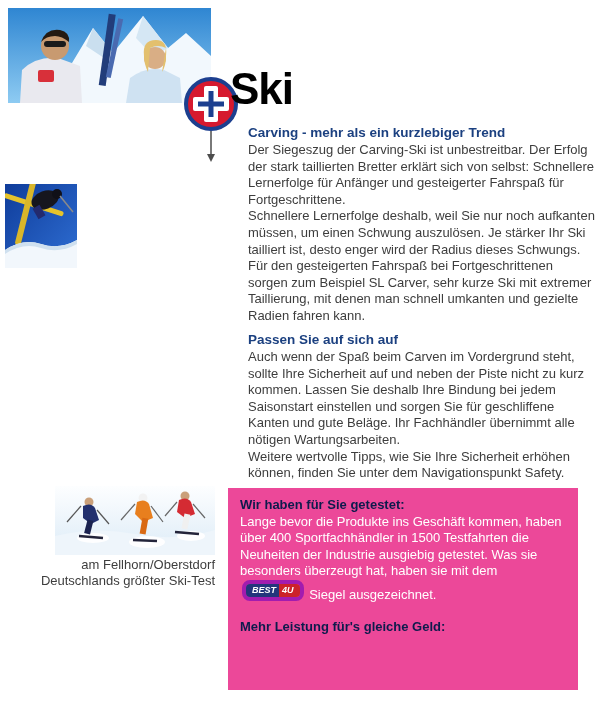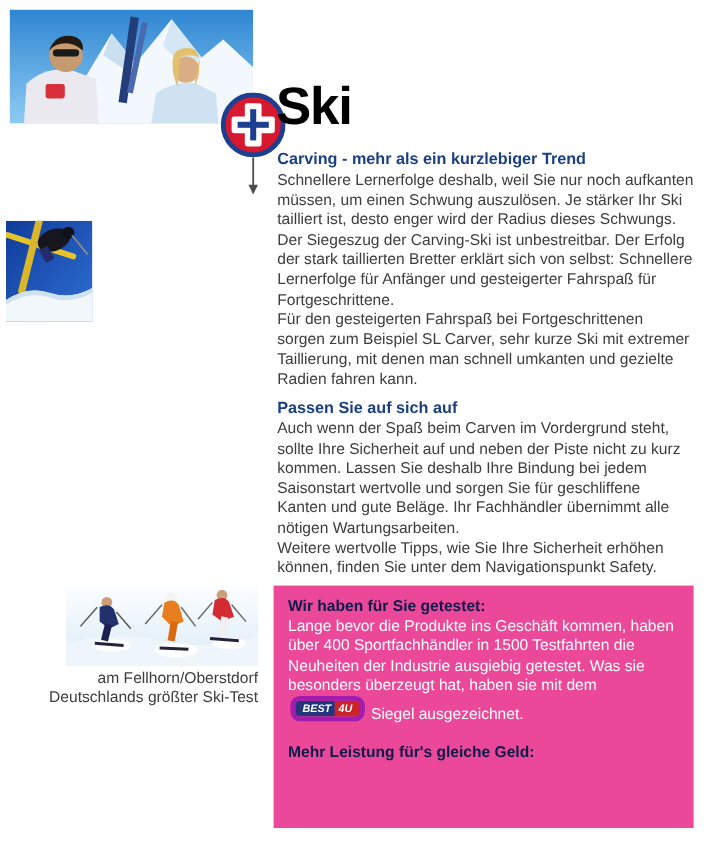--- a/index.html
+++ b/index.html
@@ -12,21 +12,21 @@
   .photo-top svg,.photo-jump svg,.photo-test svg{display:block;width:100%;height:100%;}
 
   .logo{position:absolute;left:184px;top:77px;width:54px;height:54px;}
   .logo svg{display:block;width:100%;height:100%;}
 
   .ski-title{position:absolute;left:230px;top:66px;font-size:44px;font-weight:bold;
              color:#000000;letter-spacing:-1px;line-height:46px;}
 
   .down-arrow{position:absolute;left:205px;top:131px;width:12px;height:32px;}
 
-  .section{position:absolute;left:231px;width:347px;color:#3d3d3d;font-size:13px;line-height:16.6px;}
+  .section{position:absolute;left:248px;width:347px;color:#3d3d3d;font-size:13px;line-height:16.6px;}
   .section-1{top:124px;}
   .section-2{top:331px;}
   .sec-heading{color:#1b4080;font-weight:bold;font-size:13.5px;line-height:17px;margin:0 0 1px 0;}
   .para{margin:0;}
 
   .caption{position:absolute;left:10px;top:557px;width:205px;text-align:right;
            color:#3d3d3d;font-size:13px;line-height:16px;}
 
   .info-box{position:absolute;left:228px;top:488px;width:350px;height:202px;
             background:#ec4899;box-sizing:border-box;padding:9px 12px;
@@ -85,22 +85,22 @@
 
   <div class="down-arrow">
     <svg viewBox="0 0 12 32" width="12" height="32">
       <line x1="6" y1="0" x2="6" y2="24" stroke="#4d4d4d" stroke-width="1.5"></line>
       <polygon points="2,23 10,23 6,31" fill="#4d4d4d"></polygon>
     </svg>
   </div>
 
   <div class="section section-1">
     <p class="sec-heading">Carving - mehr als ein kurzlebiger Trend</p>
+    <p class="para">Der Siegeszug der Carving-Ski ist unbestreitbar. Der Erfolg der stark taillierten Bretter erklärt sich von selbst: Schnellere Lernerfolge für Anfänger und gesteigerter Fahrspaß für Fortgeschrittene.</p>
     <p class="para">Schnellere Lernerfolge deshalb, weil Sie nur noch aufkanten müssen, um einen Schwung auszulösen. Je stärker Ihr Ski tailliert ist, desto enger wird der Radius dieses Schwungs.</p>
-    <p class="para">Der Siegeszug der Carving-Ski ist unbestreitbar. Der Erfolg der stark taillierten Bretter erklärt sich von selbst: Schnellere Lernerfolge für Anfänger und gesteigerter Fahrspaß für Fortgeschrittene.</p>
     <p class="para">Für den gesteigerten Fahrspaß bei Fortgeschrittenen sorgen zum Beispiel SL Carver, sehr kurze Ski mit extremer Taillierung, mit denen man schnell umkanten und gezielte Radien fahren kann.</p>
   </div>
 
   <div class="photo-jump">
     <svg viewBox="0 0 72 84" preserveAspectRatio="none">
       <defs>
         <linearGradient id="sky2" x1="0" y1="0" x2="1" y2="1">
           <stop offset="0" stop-color="#0f3c9a"></stop>
             <stop offset="1" stop-color="#2f6fd4"></stop>
         </linearGradient>
@@ -112,21 +112,21 @@
       <circle cx="52" cy="10" r="5" fill="#101018"></circle>
       <rect x="30" y="22" width="8" height="12" fill="#232a6e" transform="rotate(-30 34 28)"></rect>
       <line x1="55" y1="12" x2="68" y2="28" stroke="#8a8a8a" stroke-width="1.5"></line>
       <path d="M0,66 Q18,54 36,60 Q54,66 72,56 L72,84 L0,84 Z" fill="#f2f7fc"></path>
       <path d="M0,66 Q18,54 36,60 Q54,66 72,56 L72,60 Q54,70 36,64 Q18,58 0,70 Z" fill="#cfe0ef"></path>
     </svg>
   </div>
 
   <div class="section section-2">
     <p class="sec-heading">Passen Sie auf sich auf</p>
-    <p class="para">Auch wenn der Spaß beim Carven im Vordergrund steht, sollte Ihre Sicherheit auf und neben der Piste nicht zu kurz kommen. Lassen Sie deshalb Ihre Bindung bei jedem Saisonstart wertvolle und sorgen Sie für geschliffene Kanten und gute Beläge. Ihr Fachhändler übernimmt alle nötigen Wartungsarbeiten.</p>
+    <p class="para">Auch wenn der Spaß beim Carven im Vordergrund steht, sollte Ihre Sicherheit auf und neben der Piste nicht zu kurz kommen. Lassen Sie deshalb Ihre Bindung bei jedem Saisonstart einstellen und sorgen Sie für geschliffene Kanten und gute Beläge. Ihr Fachhändler übernimmt alle nötigen Wartungsarbeiten.</p>
     <p class="para">Weitere wertvolle Tipps, wie Sie Ihre Sicherheit erhöhen können, finden Sie unter dem Navigationspunkt Safety.</p>
   </div>
 
   <div class="photo-test">
     <svg viewBox="0 0 160 69" preserveAspectRatio="none">
       <defs>
         <linearGradient id="snow3" x1="0" y1="0" x2="0" y2="1">
           <stop offset="0" stop-color="#fdfeff"></stop>
             <stop offset="1" stop-color="#dcebf7"></stop>
         </linearGradient>

